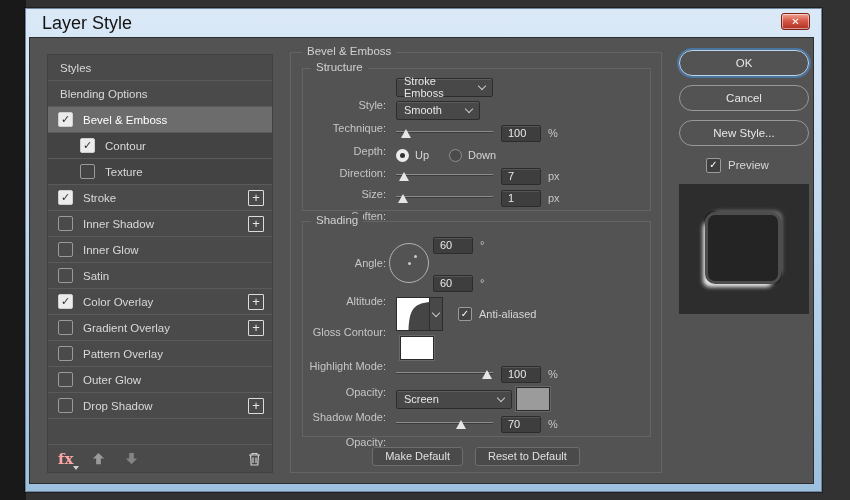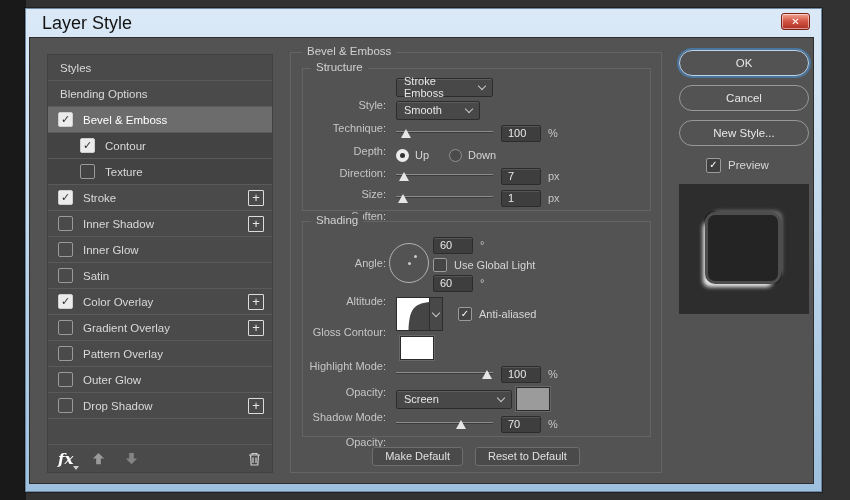--- a/index.html
+++ b/index.html
@@ -33,22 +33,22 @@
   .lcb { width:15px; height:15px; border-radius:2px; margin-left:10px; flex:0 0 15px;
     display:flex; align-items:center; justify-content:center; }
   .srow.sub .lcb { margin-left:32px; }
   .lcb.on { background:#ececec; border:1px solid #cfcfcf; }
   .lcb.on .tick { color:#2e2e2e; font-size:11px; font-weight:bold; font-style:normal; line-height:1; }
   .lcb.off { background:transparent; border:1px solid #9a9a9a; }
   .plus { margin-left:auto; margin-right:8px; width:16px; height:16px; border:1px solid #dcdcdc; border-radius:1px;
     color:#e8e8e8; font-size:13px; line-height:13px; text-align:center; }
   .srow.empty { border-bottom:1px solid #5a5a5a; }
   #fx-toolbar { flex:1; display:flex; align-items:center; padding:0 10px; }
-  #fx-icon { font-family:"DejaVu Serif","Liberation Serif",serif; font-style:italic; font-weight:bold;
-    font-size:15px; color:#ffffff; position:relative; }
+  #fx-icon { font-family:"DejaVu Serif","Liberation Serif",serif; font-weight:bold;
+    font-size:15px; color:#fca5a5; position:relative; }
   #fx-icon::after { content:""; position:absolute; right:-6px; bottom:-2px; border-left:3px solid transparent;
     border-right:3px solid transparent; border-top:4px solid #cfcfcf; }
   .arr { margin-left:18px; }
   #trash-icon { margin-left:auto; }
 
   
   #main-box { position:absolute; left:260px; top:14px; width:372px; height:421px; border:1px solid #646464; }
   .glabel { position:absolute; top:-8px; left:11px; background:#535353; padding:0 5px; color:#d2d2d2; font-size:11.5px; }
   .fieldset { position:absolute; border:1px solid #646464; }
   #fs-structure { left:11px; top:15px; width:349px; height:143px; }
@@ -285,24 +285,20 @@
             <span class="flab">Angle:</span>
             <div class="vbox" style="margin-left:37px">60</div>
             <span class="unit">°</span>
           </div>
 
           <div id="angle-dial">
             <span class="c-dot"></span>
             <span class="m-dot"></span>
           </div>
 
-          <div class="frow" style="top:33px; left:130px">
-            <span class="dcb"></span>
-            <span class="dlabel">Use Global Light</span>
-          </div>
 
           <div class="frow" style="top:51px">
             <span class="flab">Altitude:</span>
             <div class="vbox" style="margin-left:37px">60</div>
             <span class="unit">°</span>
           </div>
 
           <div class="frow" style="top:74px; height:36px">
             <span class="flab">Gloss Contour:</span>
             <div id="gloss-thumb">

